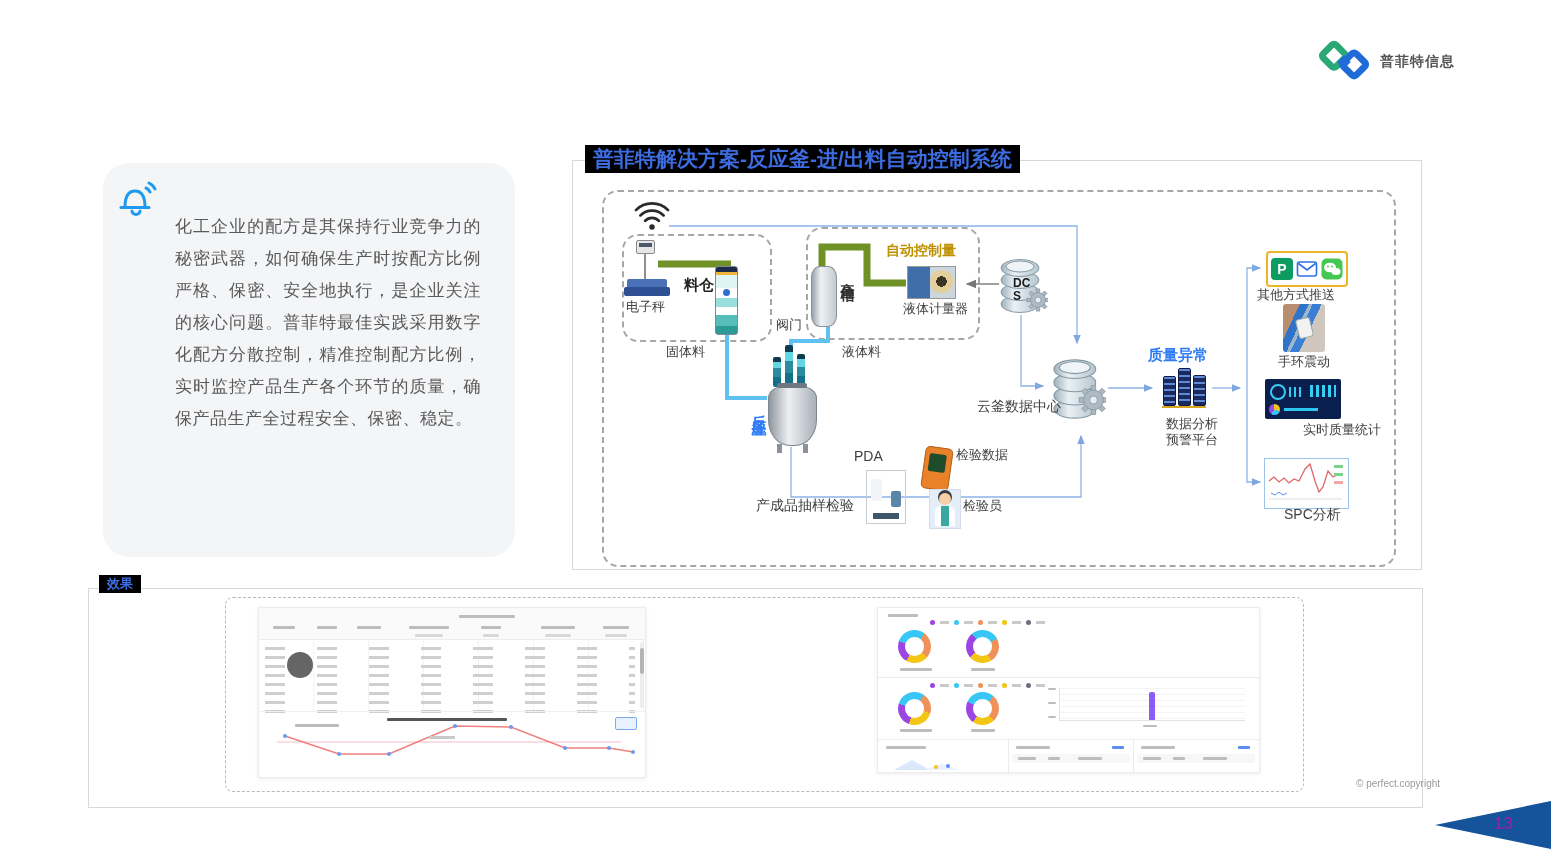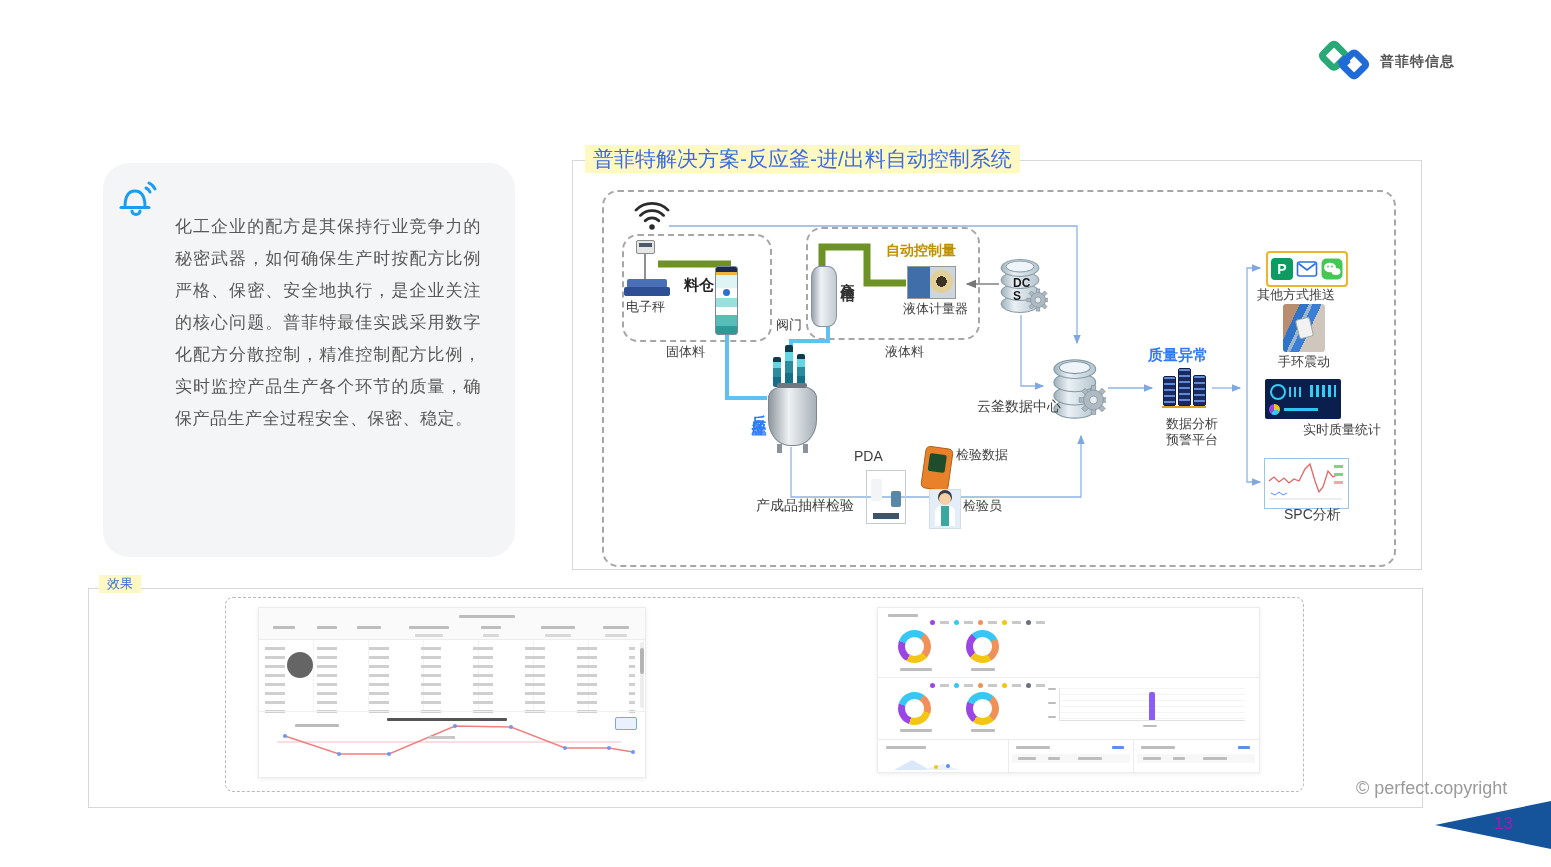--- a/index.html
+++ b/index.html
@@ -3,21 +3,21 @@
 <meta charset="utf-8">
 <style>
   html,body{margin:0;padding:0;background:#888;}
   .slide{position:relative;width:1551px;height:867px;background:#fff;overflow:hidden;
          font-family:"Liberation Sans","DejaVu Sans",sans-serif;color:#333;margin:0 auto;}
   .ab{position:absolute;}
   .lbl{position:absolute;font-size:13px;color:#3f3f3f;white-space:nowrap;}
   .vlbl{position:absolute;writing-mode:vertical-rl;font-weight:700;letter-spacing:3px;white-space:nowrap;}
   .dashbox{position:absolute;border:2px dashed #a6a6a6;border-radius:16px;}
   .fieldset{position:absolute;border:1px solid #d8d8d8;}
-  .fieldset .legend{position:absolute;background:#fef9c3;padding:0 8px;font-weight:400;color:#3d6be0;}
+  .fieldset .legend{position:absolute;background:#000000;padding:0 8px;font-weight:700;color:#3d6be0;}
   .card{position:absolute;background:#fff;border:1px solid #ececec;box-shadow:0 1px 4px rgba(0,0,0,.08);}
   .bars{background-image:repeating-linear-gradient(90deg,#cfcfcf 0 20px,transparent 20px 52px);
         background-size:100% 3px;background-repeat:repeat-x;background-position:0 center;height:9px;}
   .minibar{position:absolute;height:3px;background:#bdbdbd;border-radius:1px;}
   .bluebar{position:absolute;height:3px;background:#5b8df2;border-radius:1px;}
   .donut{position:absolute;border-radius:50%;}
   .donut::after{content:"";position:absolute;inset:22%;background:#fff;border-radius:50%;}
   .rack{display:inline-block;width:11px;background:#1b2a5e;border:1px solid #0e1b44;border-radius:2px;margin:0 1px;
         background-image:repeating-linear-gradient(180deg,rgba(120,170,255,.75) 0 2px,transparent 2px 6px);vertical-align:bottom;}
   .tower{display:inline-block;width:8px;margin:0 2px;border-radius:2px;vertical-align:bottom;
@@ -120,21 +120,21 @@
        background:linear-gradient(90deg,#9aa3ac,#eef2f5 38%,#c3cad1);"></div>
   <div class="vlbl" style="left:839px;top:271px;font-size:14px;color:#333;">高位槽</div>
   <div class="lbl" style="left:886px;top:242px;font-size:14px;font-weight:700;color:#bf9000;">自动控制量</div>
 
   <div class="ab" style="left:907px;top:266px;width:47px;height:31px;border:1px solid #999;
        background:linear-gradient(90deg,#3f6ea8 0 46%,#cdd6dc 46%);">
     <div style="position:absolute;right:2px;top:3px;width:23px;height:23px;border-radius:50%;
          background:radial-gradient(circle,#3a3326 0 33%,#e3cf9a 33% 76%,#8a7a55 76%);"></div>
   </div>
   <div class="lbl" style="left:903px;top:300px;">液体计量器</div>
-  <div class="lbl" style="left:885px;top:343px;">液体料</div>
+  <div class="lbl" style="left:842px;top:343px;">液体料</div>
 
   <svg class="ab" style="left:996px;top:256px;" width="52" height="60" viewBox="0 0 52 60">
     <defs>
         <linearGradient id="cg1" x1="0" x2="1">
           <stop offset="0" stop-color="#9fb0ba"></stop>
           <stop offset=".35" stop-color="#eaf1f5"></stop>
           <stop offset="1" stop-color="#b6c5ce"></stop>
         </linearGradient>
       </defs>
     <g stroke="#8398a5" stroke-width="1">
@@ -404,19 +404,19 @@
       <span class="minibar" style="left:263px;top:6px;width:34px;"></span>
         <span class="bluebar" style="left:360px;top:6px;width:12px;"></span>
       <div class="ab" style="left:259px;top:14px;width:118px;height:9px;background:#f7f7f7;">
         <span class="minibar" style="left:6px;top:3px;width:18px;"></span>
           <span class="minibar" style="left:36px;top:3px;width:12px;"></span>
           <span class="minibar" style="left:66px;top:3px;width:24px;"></span>
       </div>
     </div>
   </div>
 
-  <div class="ab" style="left:1356px;top:778px;font-size:18px;color:#9a9a9a;">© perfect.copyright</div>
+  <div class="ab" style="left:1356px;top:778px;font-size:10px;color:#9a9a9a;">© perfect.copyright</div>
   <svg class="ab" style="left:1435px;top:801px;" width="116" height="48" viewBox="0 0 116 48">
     <polygon points="0,24 116,0 116,48" fill="#15549b"></polygon>
   </svg>
   <div class="ab" style="left:1494px;top:814px;font-size:17px;color:#a21caf;">13</div>
 
 </div>
 
 </body></html>

